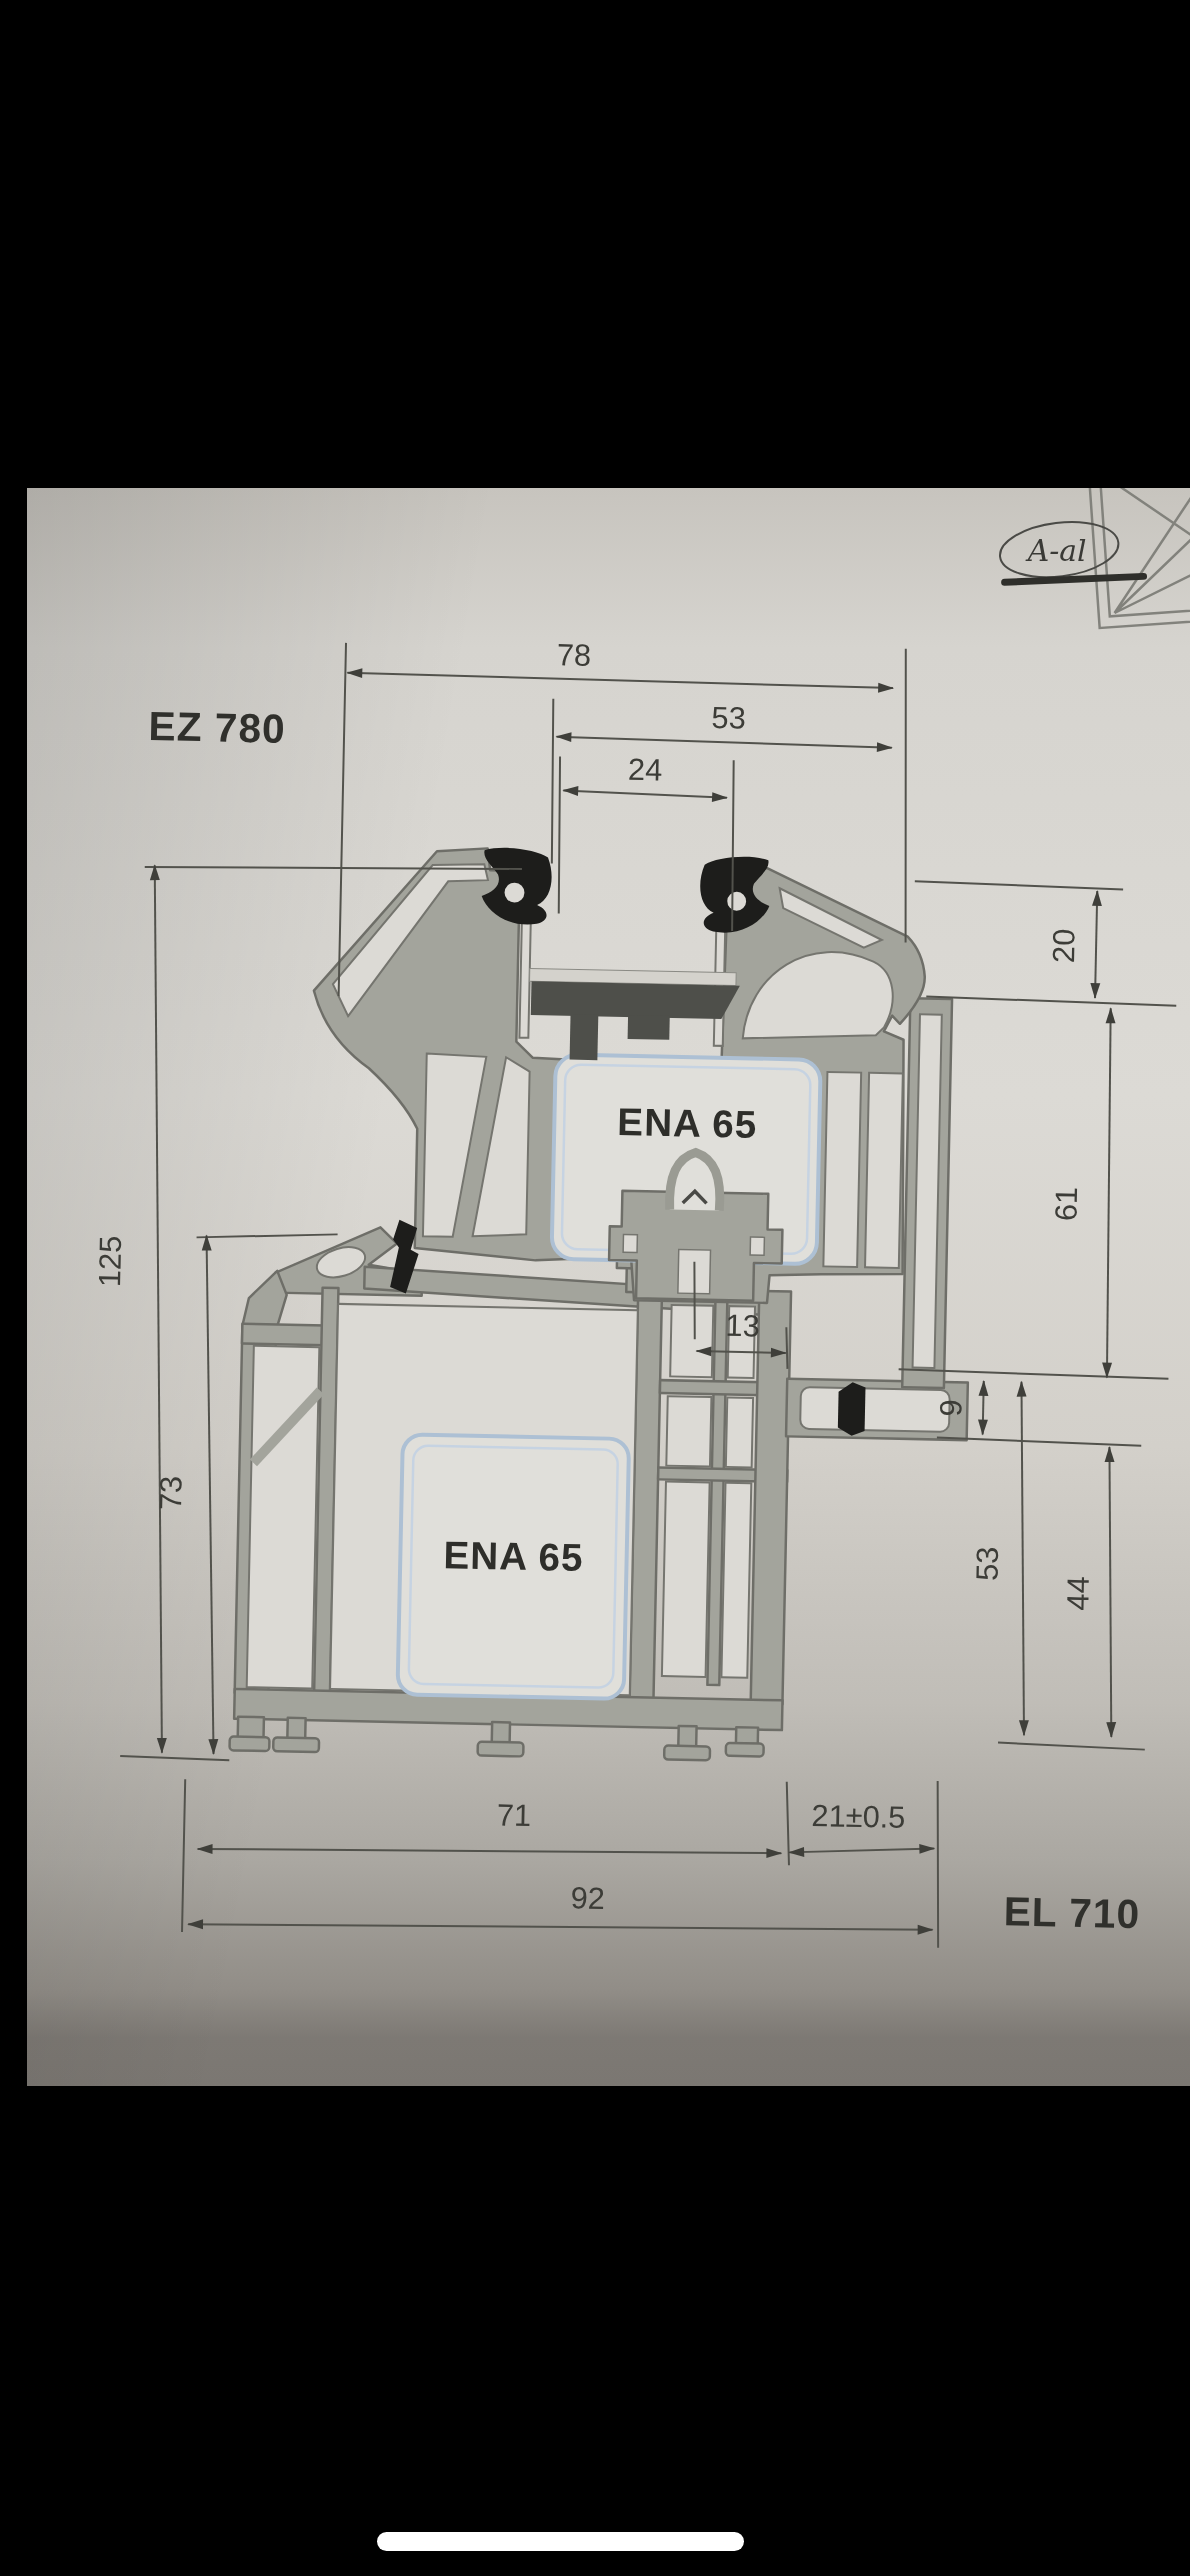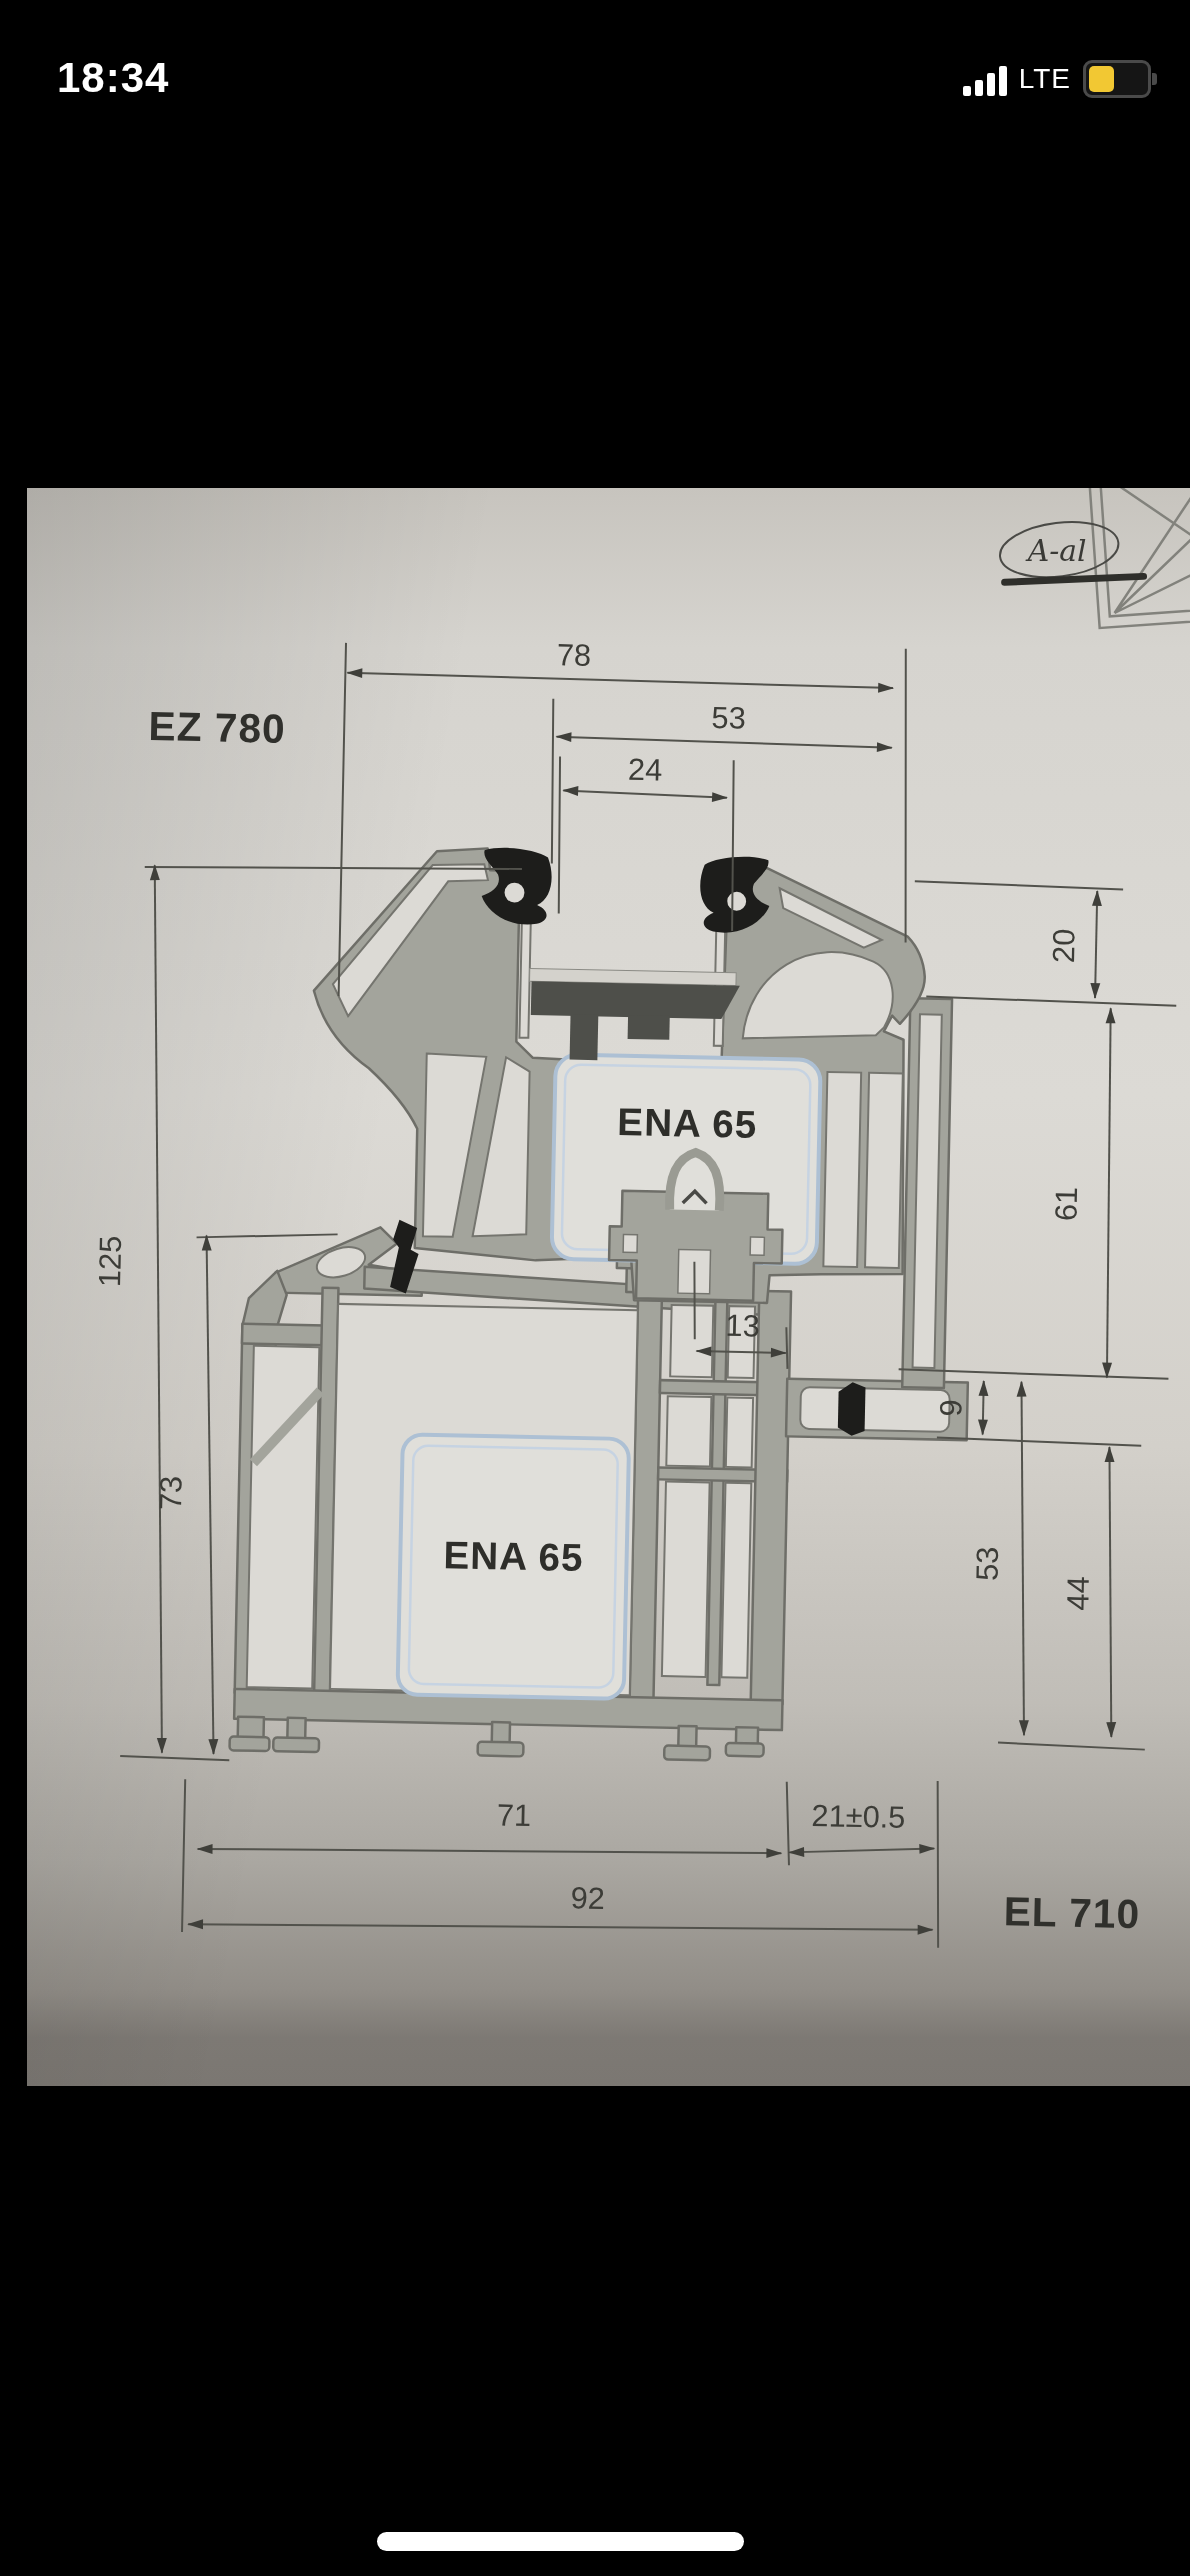--- a/index.html
+++ b/index.html
@@ -30,36 +30,20 @@
   .dim{font-size:31px;fill:#3c3c37;}
   .big{font-size:41px;font-weight:bold;fill:#30302c;letter-spacing:1px;}
   .ena{font-size:39px;font-weight:bold;fill:#2e2e2a;letter-spacing:1px;}
   .sig{font-size:30px;font-style:italic;font-family:"DejaVu Serif",serif;fill:#3a3a36;}
 </style>
 </head>
 <body>
 
 <div class="screen">
 
-  <div class="statusbar">
-    <div class="time">18:34</div>
-    <div class="sb-right">
-      <div class="bars">
-          <i></i>
-          <i></i>
-          <i></i>
-          <i></i>
-        </div>
-      <div class="lte">LTE</div>
-      <div class="battery">
-        <div class="fill" style="background:#f2c833"></div>
-        <div class="nub"></div>
-      </div>
-    </div>
-  </div>
 
   <div class="photo">
   <svg width="1191" height="1598" viewBox="0 0 1200 1610">
     <defs>
       <marker id="ah" markerWidth="18" markerHeight="12" refX="16" refY="6" orient="auto-start-reverse" markerUnits="userSpaceOnUse">
         <path d="M17,6 L1,1 L1,11 Z" fill="#3f3f3a"></path>
       </marker>
     </defs>
 
     <g stroke="#82827c" stroke-width="2.5" fill="none" transform="rotate(-4 1150 70)">

